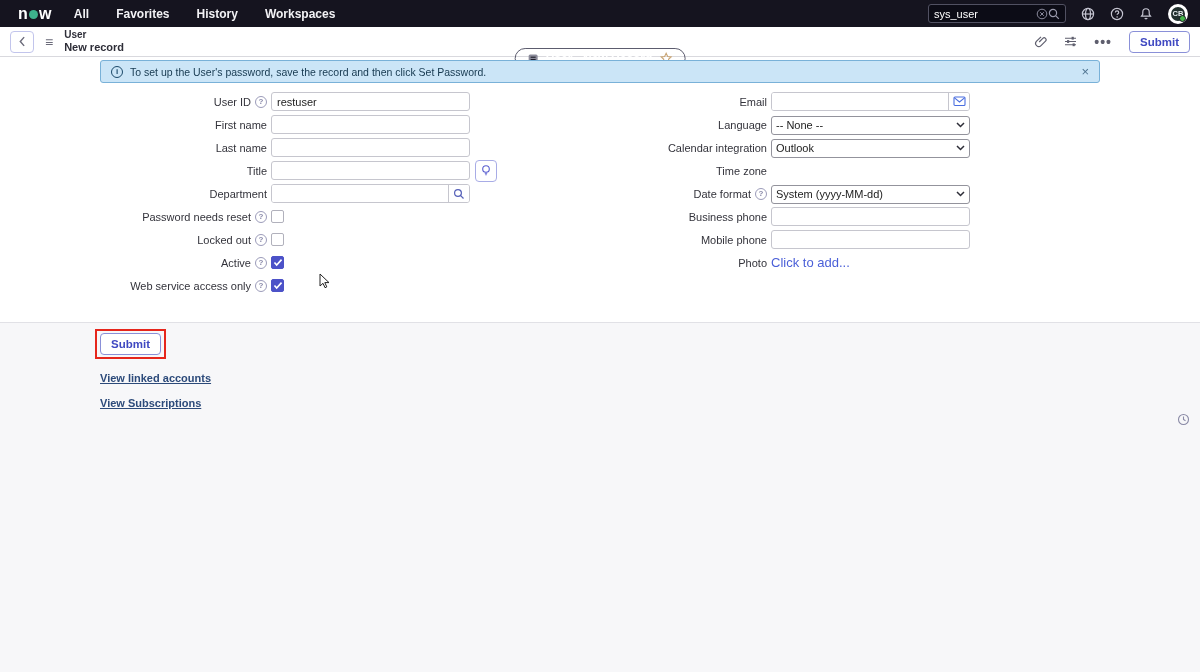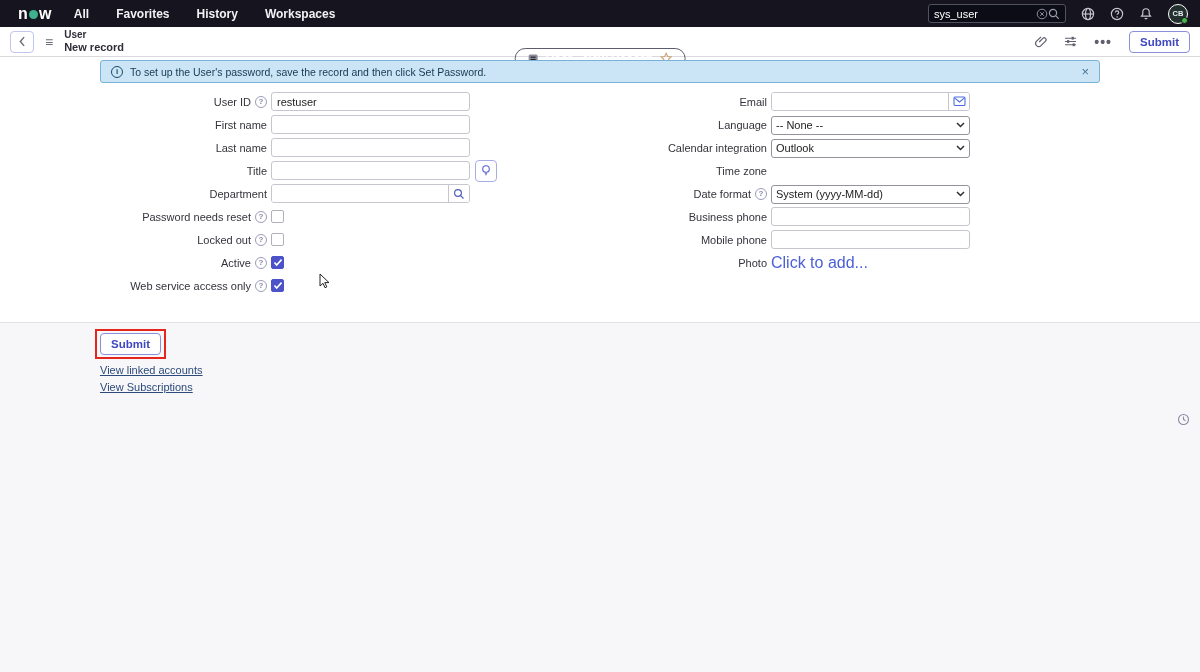--- a/index.html
+++ b/index.html
@@ -19,21 +19,21 @@
   .pill { position:absolute; left:50%; top:3px; transform:translateX(-50%);
     height:21px; border:1px solid #5c5c6e; border-radius:11px; display:flex;
     align-items:center; gap:7px; padding:0 12px; cursor:pointer;margin-top:45px; }
   .pill-title { color:#fff; font-size:12px; font-weight:700; white-space:nowrap; }
   .nav-right { margin-left:auto; display:flex; align-items:center; gap:15px; }
   .searchbox { width:138px; height:19px; background:#0c0c16; border:1px solid #515162;
     border-radius:3px; display:flex; align-items:center; padding:0 5px; gap:0; }
   .searchbox input { flex:1; min-width:0; background:transparent; border:none;
     outline:none; color:#fff; font-size:11px; font-family:inherit; }
   .avatar { width:20px; height:20px; border-radius:50%; background:#22302e;
-    border:1px solid #ffffff; color:#e8eef0; font-size:7.5px; font-weight:700;
+    border:3px solid #ffffff; color:#e8eef0; font-size:7.5px; font-weight:700;
     display:flex; align-items:center; justify-content:center; position:relative;
     cursor:pointer; }
   .avatar-dot { position:absolute; right:-1px; bottom:-1px; width:7px; height:7px;
     border-radius:50%; background:#45b649; border:1.5px solid #15141f; }
 
   
   .toolbar { height:30px; background:#fff; border-bottom:1px solid #d9d9de;
     display:flex; align-items:center; padding:0 10px; gap:9px; }
   .back-btn { width:24px; height:22px; border:1px solid #c2c5ec; border-radius:4px;
     background:#fff; display:flex; align-items:center; justify-content:center;
@@ -89,30 +89,30 @@
     -moz-appearance:none; border:1px solid #93939c; border-radius:3px; background:#fff;
     font-size:11px; padding:0 16px 0 4px; color:#222; font-family:inherit; outline:none; }
   .chev { position:absolute; right:5px; top:50%; transform:translateY(-50%);
     pointer-events:none; display:flex; }
   .checkbox { width:13px; height:13px; border:1px solid #b1b1bc; border-radius:2px;
     background:#fff; display:inline-flex; align-items:center; justify-content:center;
     cursor:pointer; }
   .checkbox svg { display:none; }
   .checkbox.checked { background:#4c52c8; border-color:#4c52c8; }
   .checkbox.checked svg { display:block; }
-  .photo-link { font-size:16px; color:#4a5fd8; text-decoration:none; cursor:pointer; }
+  .photo-link { font-size:13px; color:#4a5fd8; text-decoration:none; cursor:pointer; }
 
   
   .footer-area { position:absolute; left:0; right:0; top:322px; bottom:0;
     background:#f7f7f9; border-top:1px solid #e1e1e6; padding:6px 0 0 100px; }
   .red-box { display:inline-block; border:2px solid #e6261c; padding:2px 3px;
     margin-left:-5px; background:transparent; }
   .related-title { font-size:14px; color:#2f2f38; margin-top:7px; }
   .rel-link { display:block; font-size:11px; color:#2c4a7a; text-decoration:underline;
-    margin-top:5px; cursor:pointer; width:max-content; }
+    margin-top:13px; cursor:pointer; width:max-content;font-weight:bold; }
   .clock-ic { position:absolute; right:10px; top:412px; cursor:pointer; }
 
   .cursor { position:absolute; left:319px; top:273px; pointer-events:none; }
 </style>
 </head>
 <body>
 
 <div class="topnav">
   <div class="logo">
       <span>n</span>

